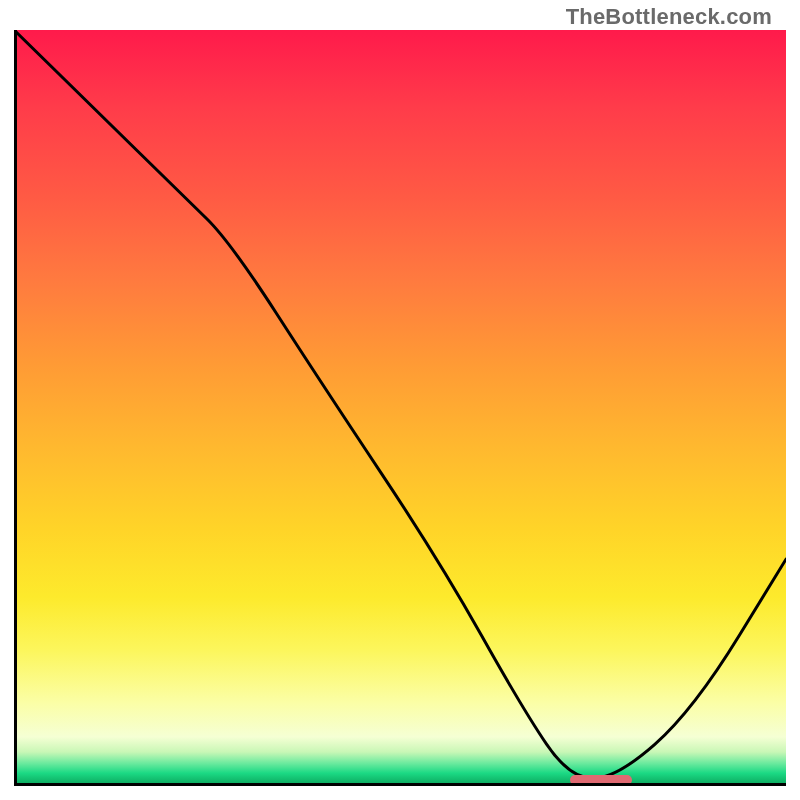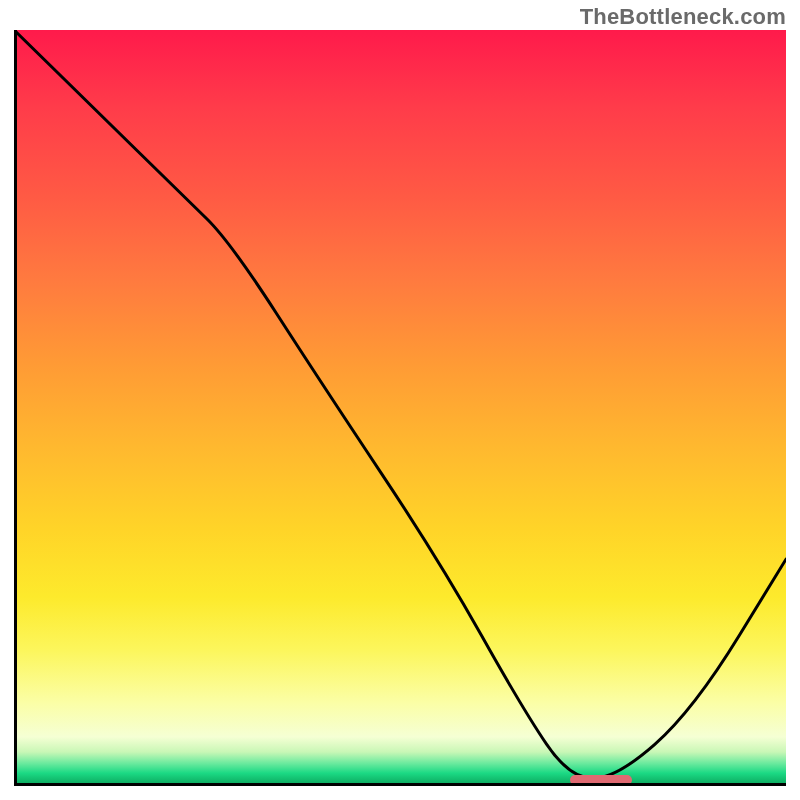--- a/index.html
+++ b/index.html
@@ -12,21 +12,21 @@
     font-family: Arial, Helvetica, sans-serif;
   }
   .chart-wrap {
     position: relative;
     width: 800px;
     height: 800px;
   }
   .watermark {
     position: absolute;
     top: 4px;
-    right: 14px;
+    right: 28px;
     font-size: 22px;
     font-weight: 600;
     color: #6a6a6a;
     letter-spacing: 0.2px;
     user-select: none;
   }
   .plot-area {
     position: absolute;
     left: 14px;
     top: 30px;

